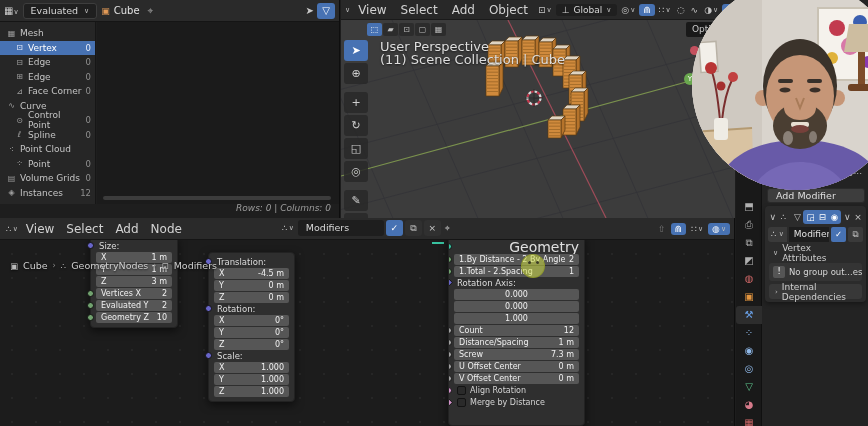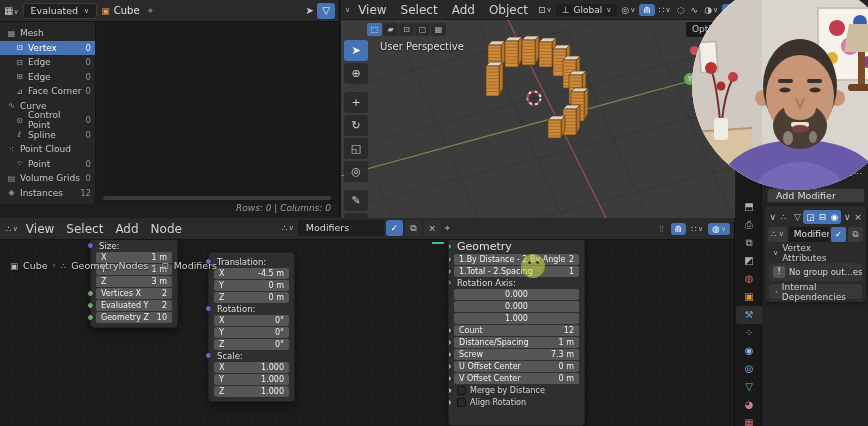--- a/index.html
+++ b/index.html
@@ -38,41 +38,41 @@
   .hico { color:#c4c4c4; font-size:9px; padding:1px 2px; display:flex; align-items:center; gap:1px; }
   .hico.blue { background:#4772b3; border-radius:3px; color:#fff; padding:1px 4px; }
   .orient-field { background:#1f1f1f; border-radius:3px; color:#d6d6d6; font-size:9px; padding:1px 6px; display:flex; gap:4px; align-items:center; }
   .vp-selmodes { position:absolute; left:26px; top:23px; display:flex; gap:1px; z-index:5; }
   .selmode { width:15px; height:13px; background:#2c2c2c; color:#bdbdbd; font-size:8px; line-height:13px; text-align:center; border-radius:2px; }
   .selmode.on { background:#4772b3; color:#fff; }
   .vp-toolbar { position:absolute; left:3px; top:40px; width:24px; display:flex; flex-direction:column; gap:2px; z-index:5; }
   .tool { width:24px; height:21px; background:rgba(40,40,40,.85); border-radius:3px; color:#cfcfcf; font-size:11px; line-height:21px; text-align:center; }
   .tool.on { background:#4772b3; color:#fff; }
   .tool.gap { margin-top:6px; }
-  .vp-text { position:absolute; left:39px; top:40px; z-index:4; color:#dedede; font-size:10px; line-height:13px; text-shadow:0 1px 2px rgba(0,0,0,.6); }
+  .vp-text { position:absolute; left:39px; top:40px; z-index:4; color:#dedede; font-size:13px; line-height:13px; text-shadow:0 1px 2px rgba(0,0,0,.6); }
   .vp-canvas { position:absolute; left:0; top:0; z-index:1; }
   .vp-options { position:absolute; left:345px; top:22px; width:48px; height:15px; background:#191919; border-radius:2px; color:#c9c9c9; font-size:9px; line-height:15px; padding-left:6px; z-index:4; overflow:hidden; }
   .gz-ball { position:absolute; border-radius:50%; z-index:4; text-align:center; }
 
   
   .node-editor { position:absolute; left:0; top:218px; width:735px; height:208px; background:#1c1c1c; background-image:radial-gradient(#262626 1px, transparent 1px); background-size:24px 24px; border-right:1px solid #0e0e0e; overflow:hidden; }
   .ne-header { position:absolute; left:0; top:0; width:100%; height:22px; background:#2a2a2a; border-bottom:1px solid #151515; display:flex; align-items:center; padding:0 4px; z-index:20; }
   .ne-tree { position:absolute; left:280px; top:2px; display:flex; align-items:center; gap:2px; }
   .tree-name-field { background:#1e1e1e; border-radius:3px; color:#d8d8d8; font-size:9.5px; padding:2px 8px; width:86px; height:16px; }
   .sq-btn { width:17px; height:16px; border-radius:3px; background:#303030; color:#c9c9c9; font-size:9px; line-height:16px; text-align:center; }
   .sq-btn.blue { background:#4772b3; color:#fff; }
   .ne-right { margin-left:auto; display:flex; gap:3px; align-items:center; }
   .breadcrumb { position:absolute; left:10px; top:42px; z-index:15; display:flex; align-items:center; gap:5px; color:#cfcfcf; font-size:9.5px; text-shadow:0 1px 2px rgba(0,0,0,.7); }
   .breadcrumb .icon { font-size:8.5px; color:#b9b9b9; }
   .bc-sep { color:#8f8f8f; font-size:8px; }
 
   .node { position:absolute; background:#2f2f2f; border:1px solid #222; border-radius:4px; box-shadow:0 3px 8px rgba(0,0,0,.55); padding:3px 5px 4px 5px; z-index:10; }
   .nrow { position:relative; display:flex; align-items:center; }
   .nrow-label { height:11px; color:#dcdcdc; font-size:8.5px; padding-left:3px; }
-  .nrow-header { height:13px; color:#e0e0e0; font-size:11px; padding-left:3px; }
+  .nrow-header { height:13px; color:#e0e0e0; font-size:14px; padding-left:3px;justify-content:flex-end; }
   .nrow-field, .nrow-value { height:12px; }
   .nfield { flex:1; background:#565656; border-radius:2px; margin:0.5px 0; height:11px; display:flex; align-items:center; padding:0 5px; color:#f0f0f0; font-size:8px; }
   .nfield .fl { flex:1; white-space:nowrap; overflow:hidden; }
   .nfield .fv { margin-left:auto; }
   .nfield.center { justify-content:center; }
   .nrow-check { height:12px; color:#d5d5d5; font-size:8px; gap:4px; padding-left:3px; }
   .cbox { width:9px; height:9px; background:#2a2a2a; border:1px solid #131313; border-radius:2px; }
   .socket { position:absolute; left:-9px; width:7px; height:7px; border-radius:50%; border:1px solid #111; }
   .socket.diamond { border-radius:1px; transform:rotate(45deg) scale(.9); }
   .sock-vector { background:#6865c9; }
@@ -367,20 +367,21 @@
       <span class="tool">⊕</span>
       <span class="tool gap">+</span>
       <span class="tool">↻</span>
       <span class="tool">◱</span>
       <span class="tool">◎</span>
       <span class="tool gap">✎</span>
       <span class="tool">∟</span>
     </div>
     <div class="vp-text">
       <div>User Perspective</div>
+      <div>(11) Scene Collection | Cube</div>
     </div>
     <div class="vp-options">Opti</div>
     <div class="gz-ball" style="left:349px; top:46px; width:9px; height:9px; background:#c4505e;"></div>
     <div class="gz-ball" style="left:343px; top:73px; width:12px; height:12px; background:#6aa84f; color:#fff; font-size:7px; line-height:12px;">Y</div>
   </div>
 
   <div class="node-editor">
     <div class="ne-header">
       <span class="editor-btn hico">∴<span class="chev">∨</span></span>
       <span class="menu">View</span>
@@ -588,28 +589,28 @@
           </span>
         </div>
         <div class="nrow nrow-field">
           <span class="socket sock-value"></span>
           <span class="nfield">
             <span class="fl">V Offset Center</span>
             <span class="fv">0 m</span>
           </span>
         </div>
         <div class="nrow nrow-check">
+          <span class="socket sock-bool"></span>
+          <span class="cbox"></span>
+          <span>Align Rotation</span>
+        </div>
+        <div class="nrow nrow-check">
           <span class="socket sock-bool diamond"></span>
           <span class="cbox"></span>
           <span>Merge by Distance</span>
-        </div>
-        <div class="nrow nrow-check">
-          <span class="socket sock-bool"></span>
-          <span class="cbox"></span>
-          <span>Align Rotation</span>
         </div>
       </div>
 
     <div class="wire-stub" style="left:432px; top:24px; width:12px;"></div>
     <div class="cursor-hl" style="left:521px; top:36px;">
         <i style="left:6px;"></i>
         <i style="left:14px;"></i>
       </div>
   </div>
 

